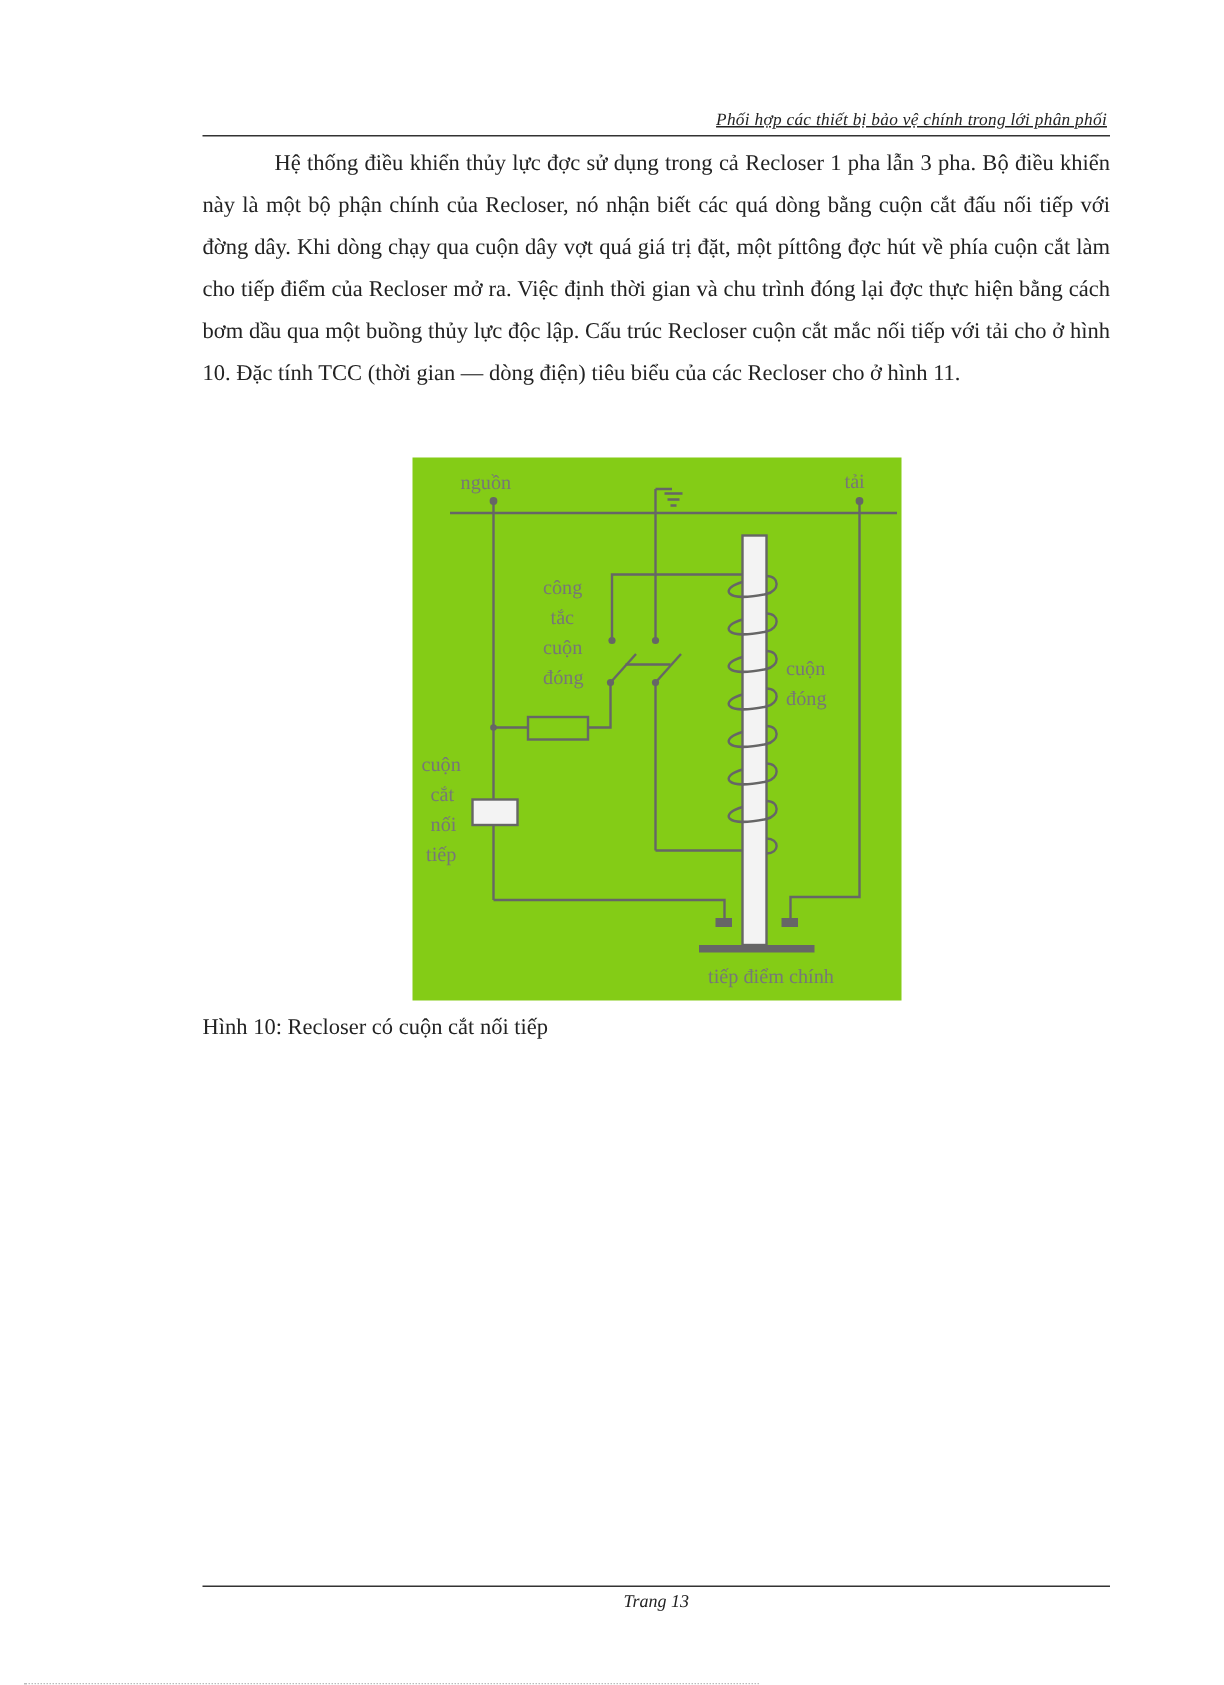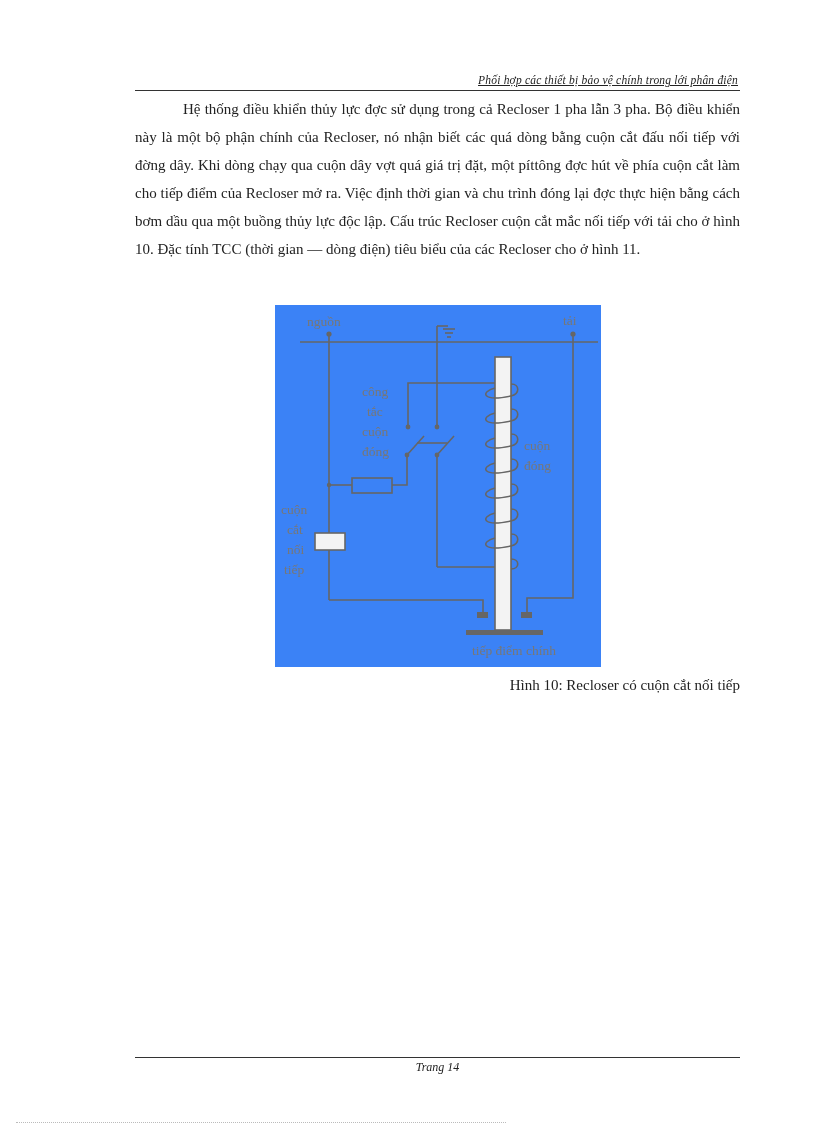--- a/index.html
+++ b/index.html
@@ -1,33 +1,33 @@
 <!DOCTYPE html>
 <html><head>
 <meta charset="utf-8">
 <style>
   html, body { margin:0; padding:0; background:#ffffff; }
   body { width:816px; height:1123px; position:relative; overflow:hidden; font-family:"Liberation Serif", "DejaVu Serif", serif; color:#111; }
   .header { position:absolute; left:135px; top:72px; width:605px; height:18px; border-bottom:1px solid #333; }
   .header-text { position:absolute; right:2px; top:2px; font-style:italic; font-size:11.5px; text-decoration:underline; letter-spacing:0.2px; color:#222; }
   .body-text { position:absolute; left:135px; top:95px; width:605px; font-size:15px; line-height:28px; text-align:justify; color:#222; }
   .body-text p { margin:0; text-indent:48px; }
-  .figure { position:absolute; left:275px; top:305px; width:326px; height:362px; background:#3b82f6; }
+  .figure { position:absolute; left:275px; top:305px; width:326px; height:362px; background:#84cc16; }
   .figure svg { position:absolute; left:0; top:0; }
-  .caption { position:absolute; left:135px; top:677px; width:605px; text-align:right; font-size:15px; color:#222; }
+  .caption { position:absolute; left:135px; top:677px; width:605px; text-align:left; font-size:15px; color:#222; }
   .footer-rule { position:absolute; left:135px; top:1057px; width:605px; border-top:1px solid #333; }
   .footer-text { position:absolute; left:135px; top:1060px; width:605px; text-align:center; font-style:italic; font-size:12px; color:#222; }
   .dotline { position:absolute; left:16px; top:1122px; width:490px; height:1px; border-top:1px dotted #bbb; }
   .lbl { font-family:"Liberation Serif", "DejaVu Serif", serif; font-size:13.5px; fill:#777; }
 </style>
 </head>
 <body>
 
 <div class="header">
-  <span class="header-text">Phối hợp các thiết bị bảo vệ chính trong lới   phân điện</span>
+  <span class="header-text">Phối hợp các thiết bị bảo vệ chính trong lới   phân phối</span>
 </div>
 
 <div class="body-text">
   <p>Hệ thống điều khiển thủy lực đợc   sử dụng trong cả Recloser 1 pha lẫn 3 pha. Bộ điều khiển này là một bộ phận chính của Recloser, nó nhận biết các quá dòng bằng cuộn cắt đấu nối tiếp với đờng   dây. Khi dòng chạy qua cuộn dây vợt quá giá trị đặt, một píttông đợc   hút về phía cuộn cắt làm cho tiếp điểm của Recloser mở ra. Việc định thời gian và chu trình đóng lại đợc   thực hiện bằng cách bơm dầu qua một buồng thủy lực độc lập. Cấu trúc Recloser cuộn cắt mắc nối tiếp với tải cho ở hình 10. Đặc tính TCC (thời gian — dòng điện) tiêu biểu của các Recloser cho ở hình 11.</p>
 </div>
 
 <div class="figure">
   <svg width="326" height="362" viewBox="275 305 326 362" xmlns="http://www.w3.org/2000/svg">
     <g stroke="#666" stroke-width="1.6" fill="none">
 
@@ -99,14 +99,14 @@
     <text class="lbl" x="287" y="534">cắt</text>
     <text class="lbl" x="287" y="554">nối</text>
     <text class="lbl" x="284" y="574">tiếp</text>
     <text class="lbl" x="472" y="655">tiếp điểm chính</text>
   </svg>
 </div>
 
 <div class="caption">Hình 10: Recloser có cuộn cắt nối tiếp</div>
 
 <div class="footer-rule"></div>
-<div class="footer-text">Trang 14</div>
+<div class="footer-text">Trang 13</div>
 <div class="dotline"></div>
 
 </body></html>

